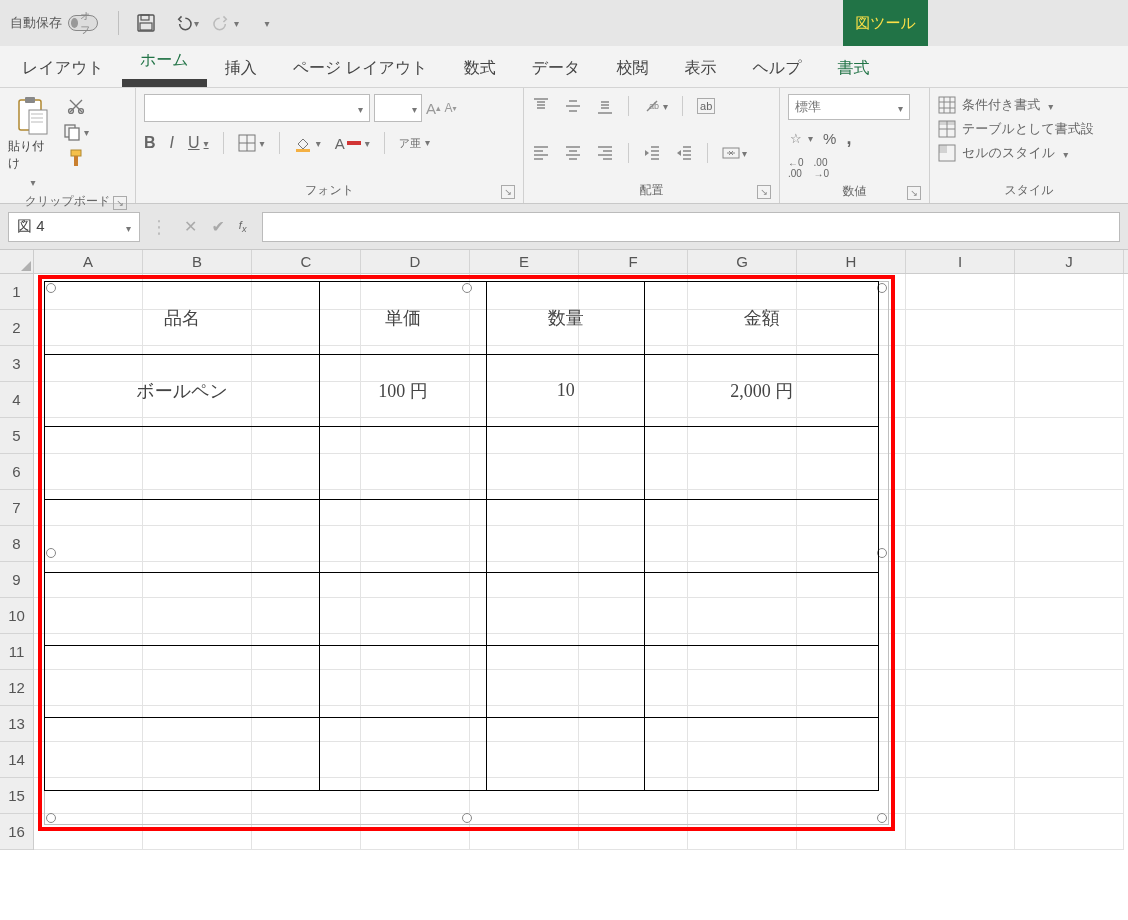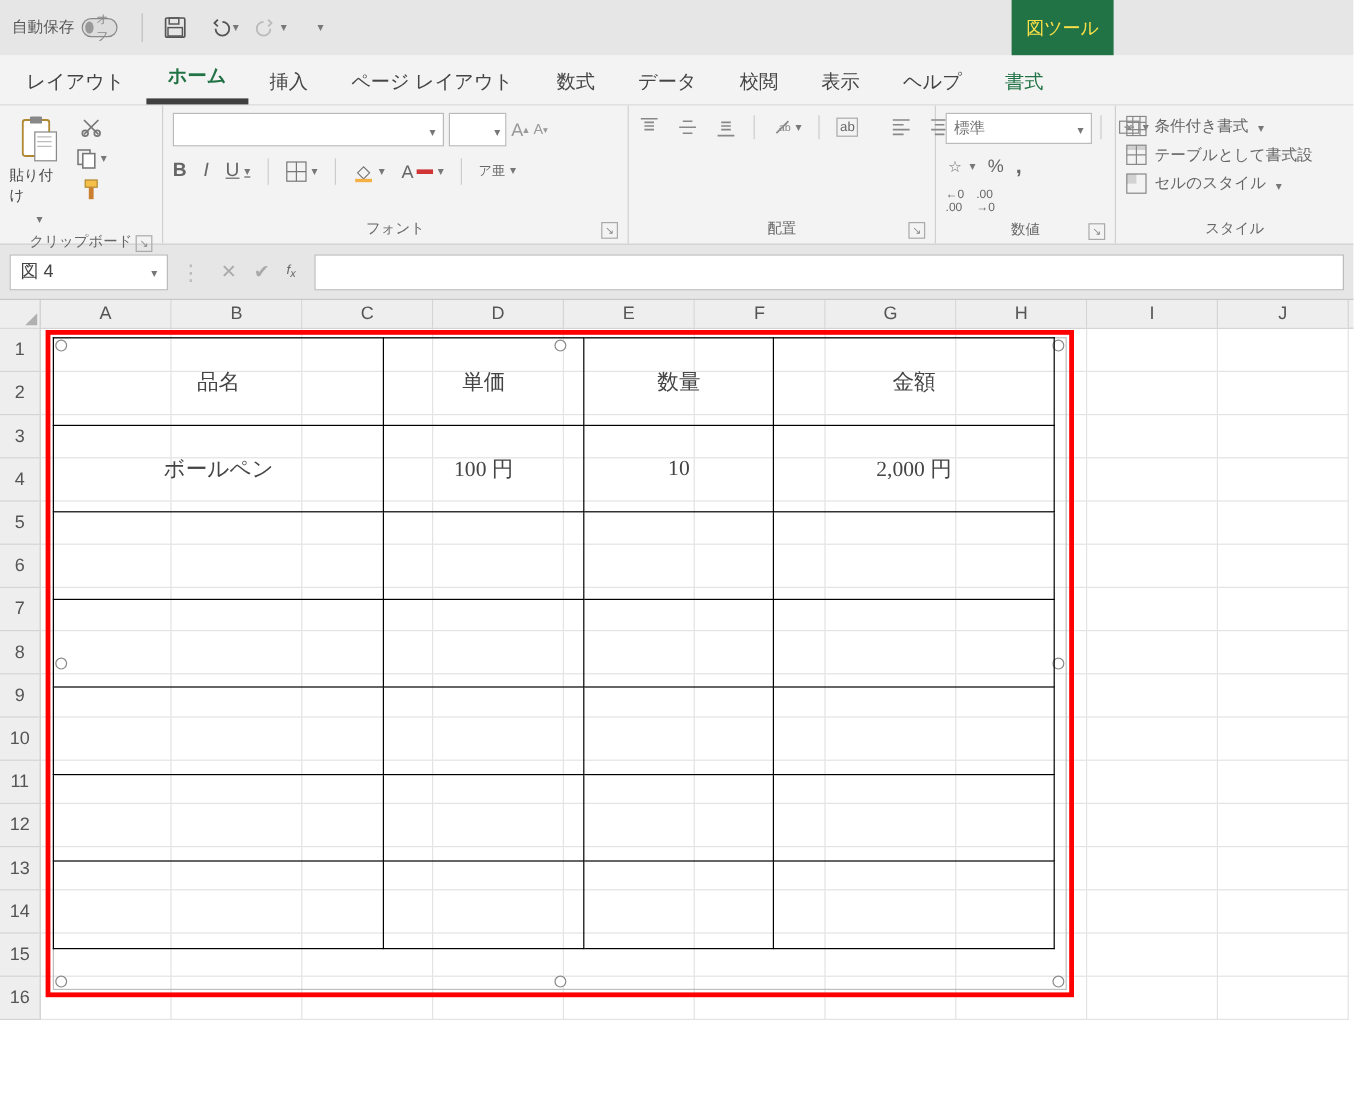--- a/index.html
+++ b/index.html
@@ -12,21 +12,21 @@
   .autosave .switch .dot { width:10px; height:10px; border-radius:50%; background:#999; margin-right:2px; }
   .qat { display:flex; align-items:center; gap:14px; padding-left:10px; }
   .qat .sep { width:1px; height:24px; background:#bfbfbf; }
   .qat .btn { width:26px; height:26px; display:flex; align-items:center; justify-content:center; color:#555; }
   .title-center { position:absolute; left:0; right:0; text-align:center; font-size:17px; color:#4a4a4a; pointer-events:none; }
   .tool-tab { position:absolute; right:200px; top:0; height:46px; width:85px; background:#217346; color:#fde047; display:flex; align-items:center; justify-content:center; font-size:15px; }
 
   
   .ribbon-tabs { height:42px; background:#f3f3f3; border-bottom:1px solid #d4d4d4; display:flex; align-items:flex-end; padding-left:4px; gap:0; }
   .ribbon-tabs .tab { padding:10px 18px 8px 18px; font-size:16px; color:#444; cursor:pointer; }
-  .ribbon-tabs .tab.active { color:#217346; border-bottom:5px solid #404040; font-weight:700; }
+  .ribbon-tabs .tab.active { color:#217346; border-bottom:8px solid #404040; font-weight:400; }
   .ribbon-tabs .tab.format { color:#217346; }
   .ribbon-tabs .tellme { display:flex; align-items:center; gap:6px; padding:10px 14px; color:#666; font-size:15px; }
 
   
   .ribbon { height:116px; background:#f3f3f3; border-bottom:1px solid #c8c8c8; display:flex; }
   .group { border-right:1px solid #d0d0d0; padding:6px 8px 0 8px; display:flex; flex-direction:column; justify-content:space-between; }
   .group-label { text-align:center; font-size:12px; color:#666; padding:4px 0 4px 0; position:relative; }
   .group-label .dlg { position:absolute; right:0; bottom:4px; width:14px; height:14px; border:1px solid #aaa; display:flex; align-items:center; justify-content:center; font-size:9px; color:#888; }
 
   .clip-body { display:flex; gap:6px; align-items:flex-start; }
@@ -35,21 +35,21 @@
   .clip-side { display:flex; flex-direction:column; gap:6px; padding-top:2px; }
 
   .font-body { display:flex; flex-direction:column; gap:10px; }
   .font-row1 { display:flex; gap:4px; align-items:center; }
   .fontbox { width:226px; height:28px; border:1px solid #bbb; background:#fff; display:flex; align-items:center; padding:0 6px; color:#888; }
   .fontbox .dd { margin-left:auto; }
   .sizebox { width:48px; height:28px; border:1px solid #bbb; background:#fff; display:flex; align-items:center; justify-content:flex-end; padding:0 4px; }
   .font-row2 { display:flex; gap:14px; align-items:center; color:#666; }
   .fmtbtn { display:flex; align-items:center; gap:2px; }
 
-  .align-body { display:flex; flex-direction:row; gap:27px; padding-top:2px;justify-content:space-between; }
+  .align-body { display:flex; flex-direction:column; gap:27px; padding-top:2px;justify-content:space-between; }
   .align-row { display:flex; gap:14px; align-items:center; color:#666; }
 
   .num-body { display:flex; flex-direction:column; gap:8px; }
   .numbox { width:122px; height:26px; border:1px solid #bbb; background:#fff; display:flex; align-items:center; padding:0 6px; color:#777; font-size:13px; }
   .numbox .dd { margin-left:auto; }
   .num-row { display:flex; gap:10px; align-items:center; color:#666; }
 
   .styles-body { display:flex; flex-direction:column; gap:6px; padding-top:2px; font-size:13px; color:#666; }
   .styles-body .row { display:flex; align-items:center; gap:6px;text-align:right; }
 

